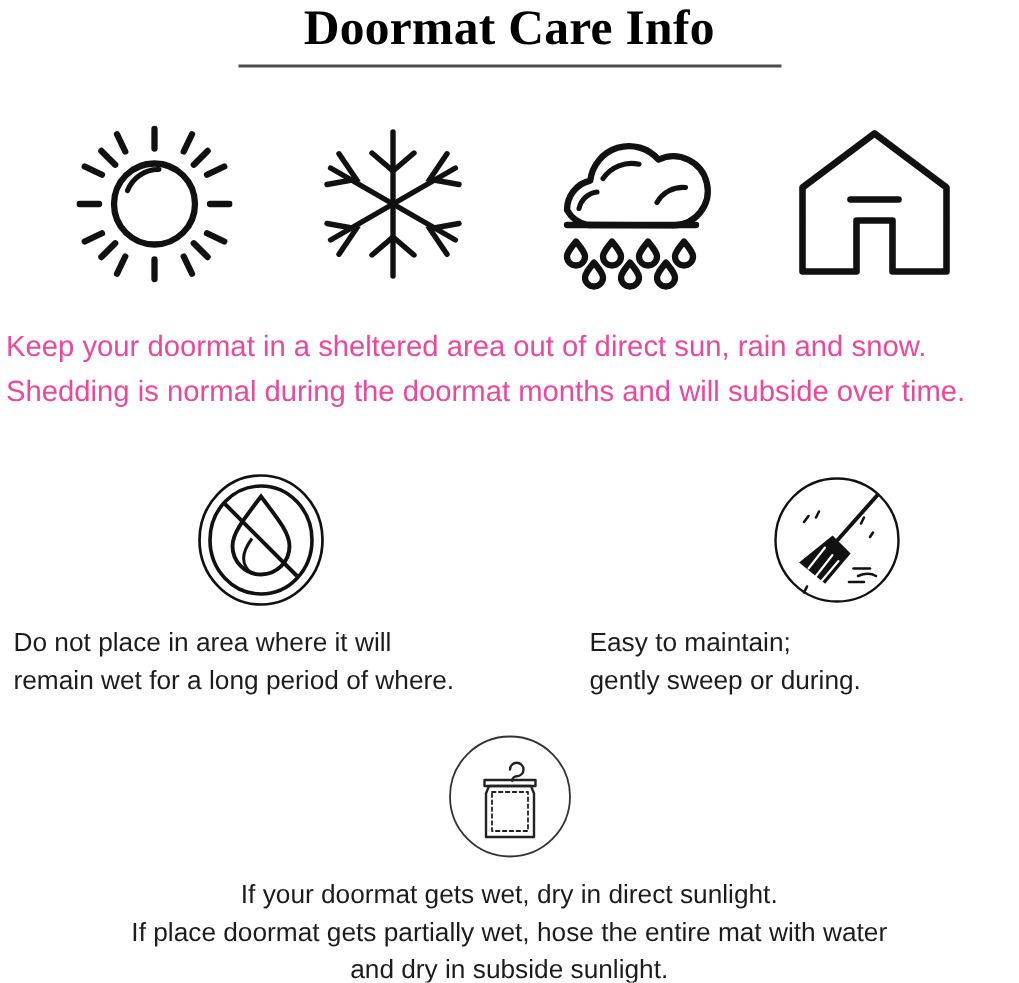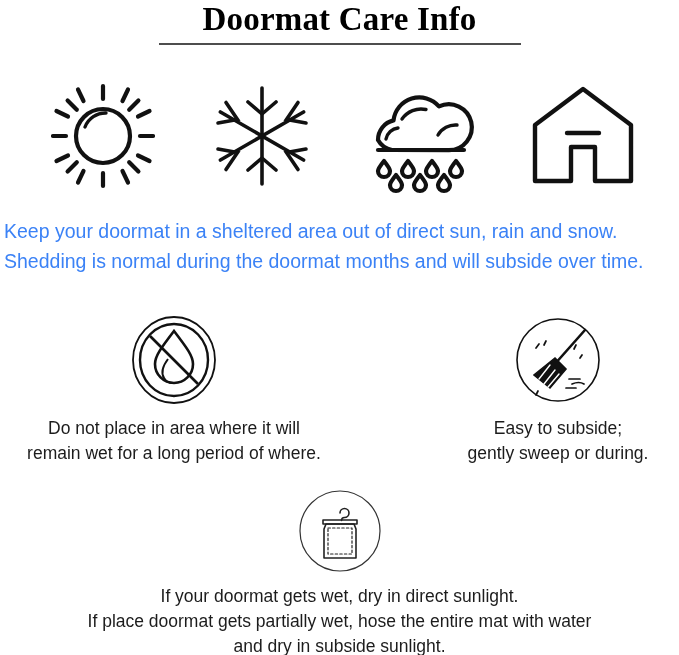--- a/index.html
+++ b/index.html
@@ -76,37 +76,36 @@
     left: 0;
     width: 679px;
     text-align: left;
     padding-left: 4px;
     box-sizing: border-box;
   }
   .intro p {
     margin: 0;
     font-size: 19.5px;
     line-height: 30px;
-    color: #3b82f6;
+    color: #ec4899;
     white-space: nowrap;
   }
 
   
   .two-col {
     position: absolute;
     top: 312px;
     left: 0;
     width: 679px;
     height: 150px;
   }
   .col {
     position: absolute;
     top: 0;
     width: 330px;
-    text-align: center;
   }
   .col-left  { left: 9px; }
   .col-right { left: 393px; }
   .col .icon-wrap {
     height: 96px;
     display: flex;
     align-items: center;
     justify-content: center;
   }
   .col .caption {
@@ -299,21 +298,21 @@
               <line x1="22" y1="34" x2="25" y2="30"></line>
               <line x1="30" y1="31" x2="32" y2="27"></line>
               <line x1="60" y1="35" x2="62" y2="31"></line>
               <line x1="66" y1="44" x2="68" y2="41"></line>
               <line x1="24" y1="77" x2="22" y2="81"></line>
             </g>
           </g>
         </svg>
       </div>
       <p class="caption">
-        <span>Easy to subside;</span><br>
+        <span>Easy to maintain;</span><br>
         <span>gently sweep or during.</span>
       </p>
     </div>
   </div>
 
   <div class="bottom">
     <div class="icon-wrap">
       <svg width="84" height="84" viewBox="0 0 84 84">
         <circle cx="42" cy="42" r="40" stroke="#333333" stroke-width="1.2" fill="none"></circle>
         <g stroke="#222222" fill="none" stroke-linecap="round" stroke-linejoin="round">

